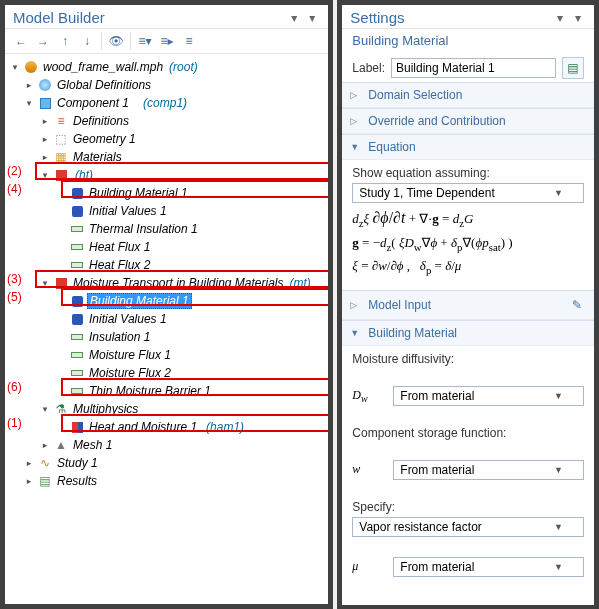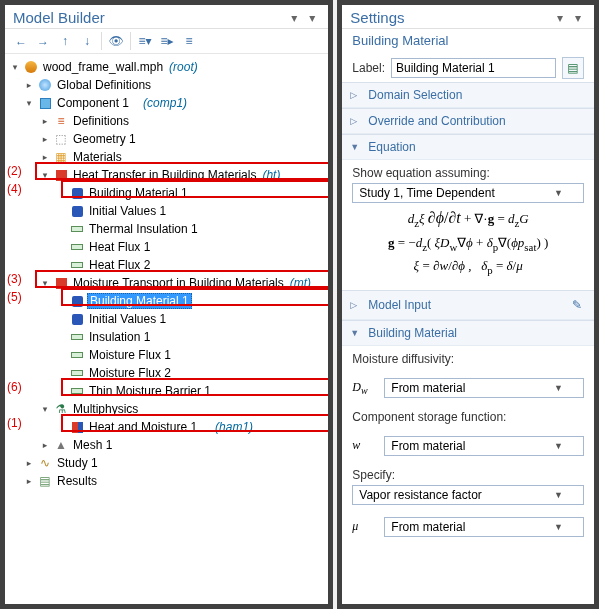--- a/index.html
+++ b/index.html
@@ -48,21 +48,21 @@
     display: flex;
     align-items: center;
     padding: 1px 4px 1px 0;
     white-space: nowrap;
     position: relative;
     height: 18px;
   }
   .ind { display:inline-block; height:1px; }
   .arrow { width:12px; text-align:center; color:#555; font-size:9px; cursor:pointer; user-select:none; }
   .node-icon { width:16px; height:16px; margin:0 2px; display:flex; align-items:center; justify-content:center; }
-  .node-label { padding: 0 2px; }
+  .node-label { padding: 0 2px; font-style: italic; }
   .node-label.sel { background:#3399ff; color:#fff; border:1px dotted #1a5fa0; }
   .hint { font-style: italic; color:#0369a1; }
   .red-box { position:absolute; border:2px solid #d00; pointer-events:none; }
   .red-num { position:absolute; color:#d00; font-size:12px; pointer-events:none; }
   
   .sub-title { color:#3a6ea5; font-size:13px; padding:4px 10px 6px 10px; }
   .form-row { display:flex; align-items:center; padding:3px 10px; gap:6px; }
   .form-row label { color:#333; }
   .form-row input[type="text"] {
     flex:1; border:1px solid #a7b9d1; padding:2px 4px; font:inherit;
@@ -85,22 +85,22 @@
   .section-h .filler { flex:1; }
   .section-body { padding:6px 10px 8px 10px; }
   .section-body .lbl { color:#333; margin-bottom:3px; display:block; }
   .select {
     width:100%; border:1px solid #a7b9d1; background:#fff;
     padding:2px 20px 2px 6px; font:inherit; position:relative;
     display:flex; align-items:center; justify-content:space-between;
     cursor:pointer;
   }
   .select .caret { font-size:9px; color:#555; }
-  .eqn { font-family: "Cambria Math","Times New Roman",serif; font-size:13px; margin:6px 0;text-align:center; }
-  .prop-row { display:flex; align-items:center; gap:8px; margin:12px 0; }
+  .eqn { font-family: "Cambria Math","Times New Roman",serif; font-size:13px; margin:6px 0; }
+  .prop-row { display:flex; align-items:center; gap:17px; margin:20px 0; }
   .prop-sym { font-style:italic; font-family:"Cambria Math",serif; width:24px; }
   .prop-sel { flex:1; }
   .edit-icon { width:18px; height:18px; display:flex; align-items:center; justify-content:center; color:#3a6ea5; }
   
   .ic-circle { width:12px; height:12px; border-radius:50%; }
   .ic-sq { width:11px; height:11px; }
 </style>
 </head>
 <body>
 
@@ -180,21 +180,20 @@
         </span>
       <span class="node-label">Materials</span>
     </div>
 
     <div class="row">
       <span class="ind" style="width:34px"></span>
       <span class="arrow">▾</span>
       <span class="node-icon">
           <span class="ic-sq" style="background:#d93a2a"></span>
         </span>
-      <span class="node-label">Heat Transfer in Building Materials</span>
       <span class="hint" style="margin-left:4px">(ht)</span>
     </div>
     <div class="row">
       <span class="ind" style="width:62px"></span>
       <span class="node-icon">
           <span class="ic-sq" style="background:#2a56b8;border-radius:2px"></span>
         </span>
       <span class="node-label">Building Material 1</span>
     </div>
     <div class="row">
@@ -285,21 +284,21 @@
           <span style="color:#2a7a4a">⚗</span>
         </span>
       <span class="node-label">Multiphysics</span>
     </div>
     <div class="row">
       <span class="ind" style="width:62px"></span>
       <span class="node-icon">
           <span class="ic-sq" style="background:linear-gradient(90deg,#d93a2a 50%,#2a56b8 50%)"></span>
         </span>
       <span class="node-label">Heat and Moisture 1</span>
-      <span class="hint" style="margin-left:16px">(ham1)</span>
+      <span class="hint" style="margin-left:7px">(ham1)</span>
     </div>
 
     <div class="row">
       <span class="ind" style="width:34px"></span>
       <span class="arrow">▸</span>
       <span class="node-icon">
           <span style="color:#777">▲</span>
         </span>
       <span class="node-label">Mesh 1</span>
     </div>

